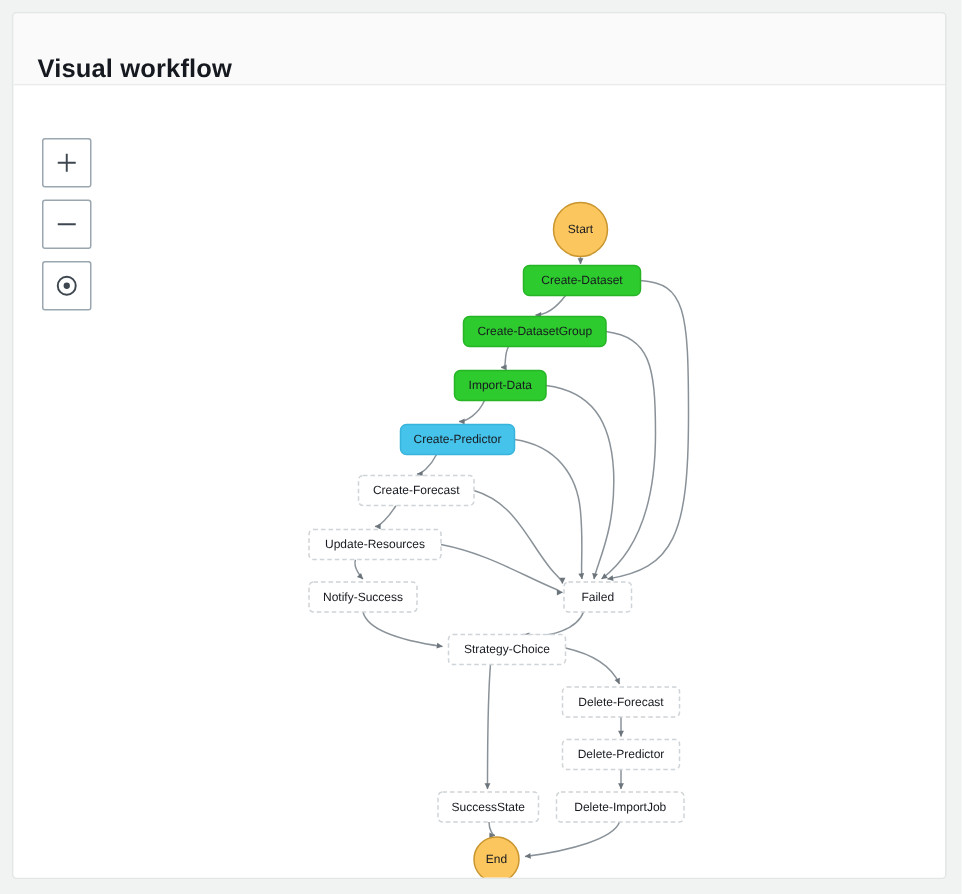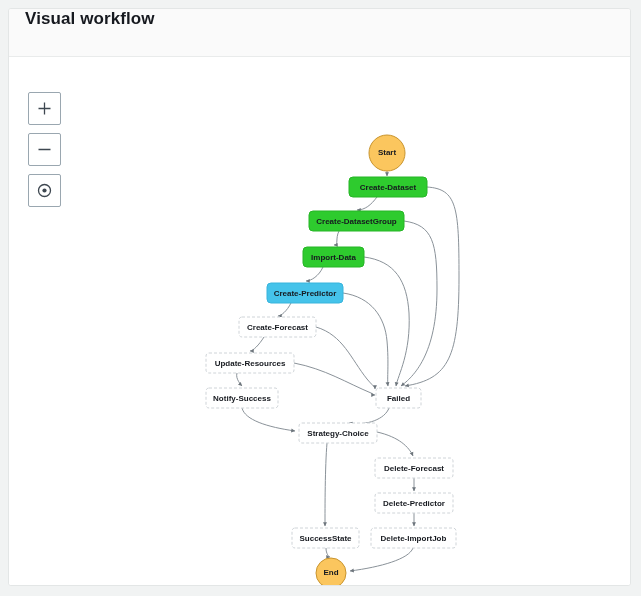--- a/index.html
+++ b/index.html
@@ -17,31 +17,30 @@
     border:1px solid #e3e6e6;
     border-radius:3px;
     box-sizing:border-box;
     overflow:hidden;
   }
   #card-header{
     height:48px;
     background:#fafafa;
     border-bottom:1px solid #e9ebeb;
     box-sizing:border-box;
-    display:flex;align-items:flex-start;
+    display:flex;align-items:flex-end;
     padding:0 16px;
   }
   #page-title{
     font-size:17px;font-weight:bold;color:#16191f;letter-spacing:0.1px;
   }
   #graph-area{
     position:relative;
     width:100%;height:529px;
     background:#ffffff;
-    font-weight:bold;
   }
   
   #zoom-controls{
     position:absolute;left:19px;top:35px;
     display:flex;flex-direction:column;gap:8px;
     z-index:20;
   }
   .zoom-btn{
     width:33px;height:33px;
     background:#ffffff;

